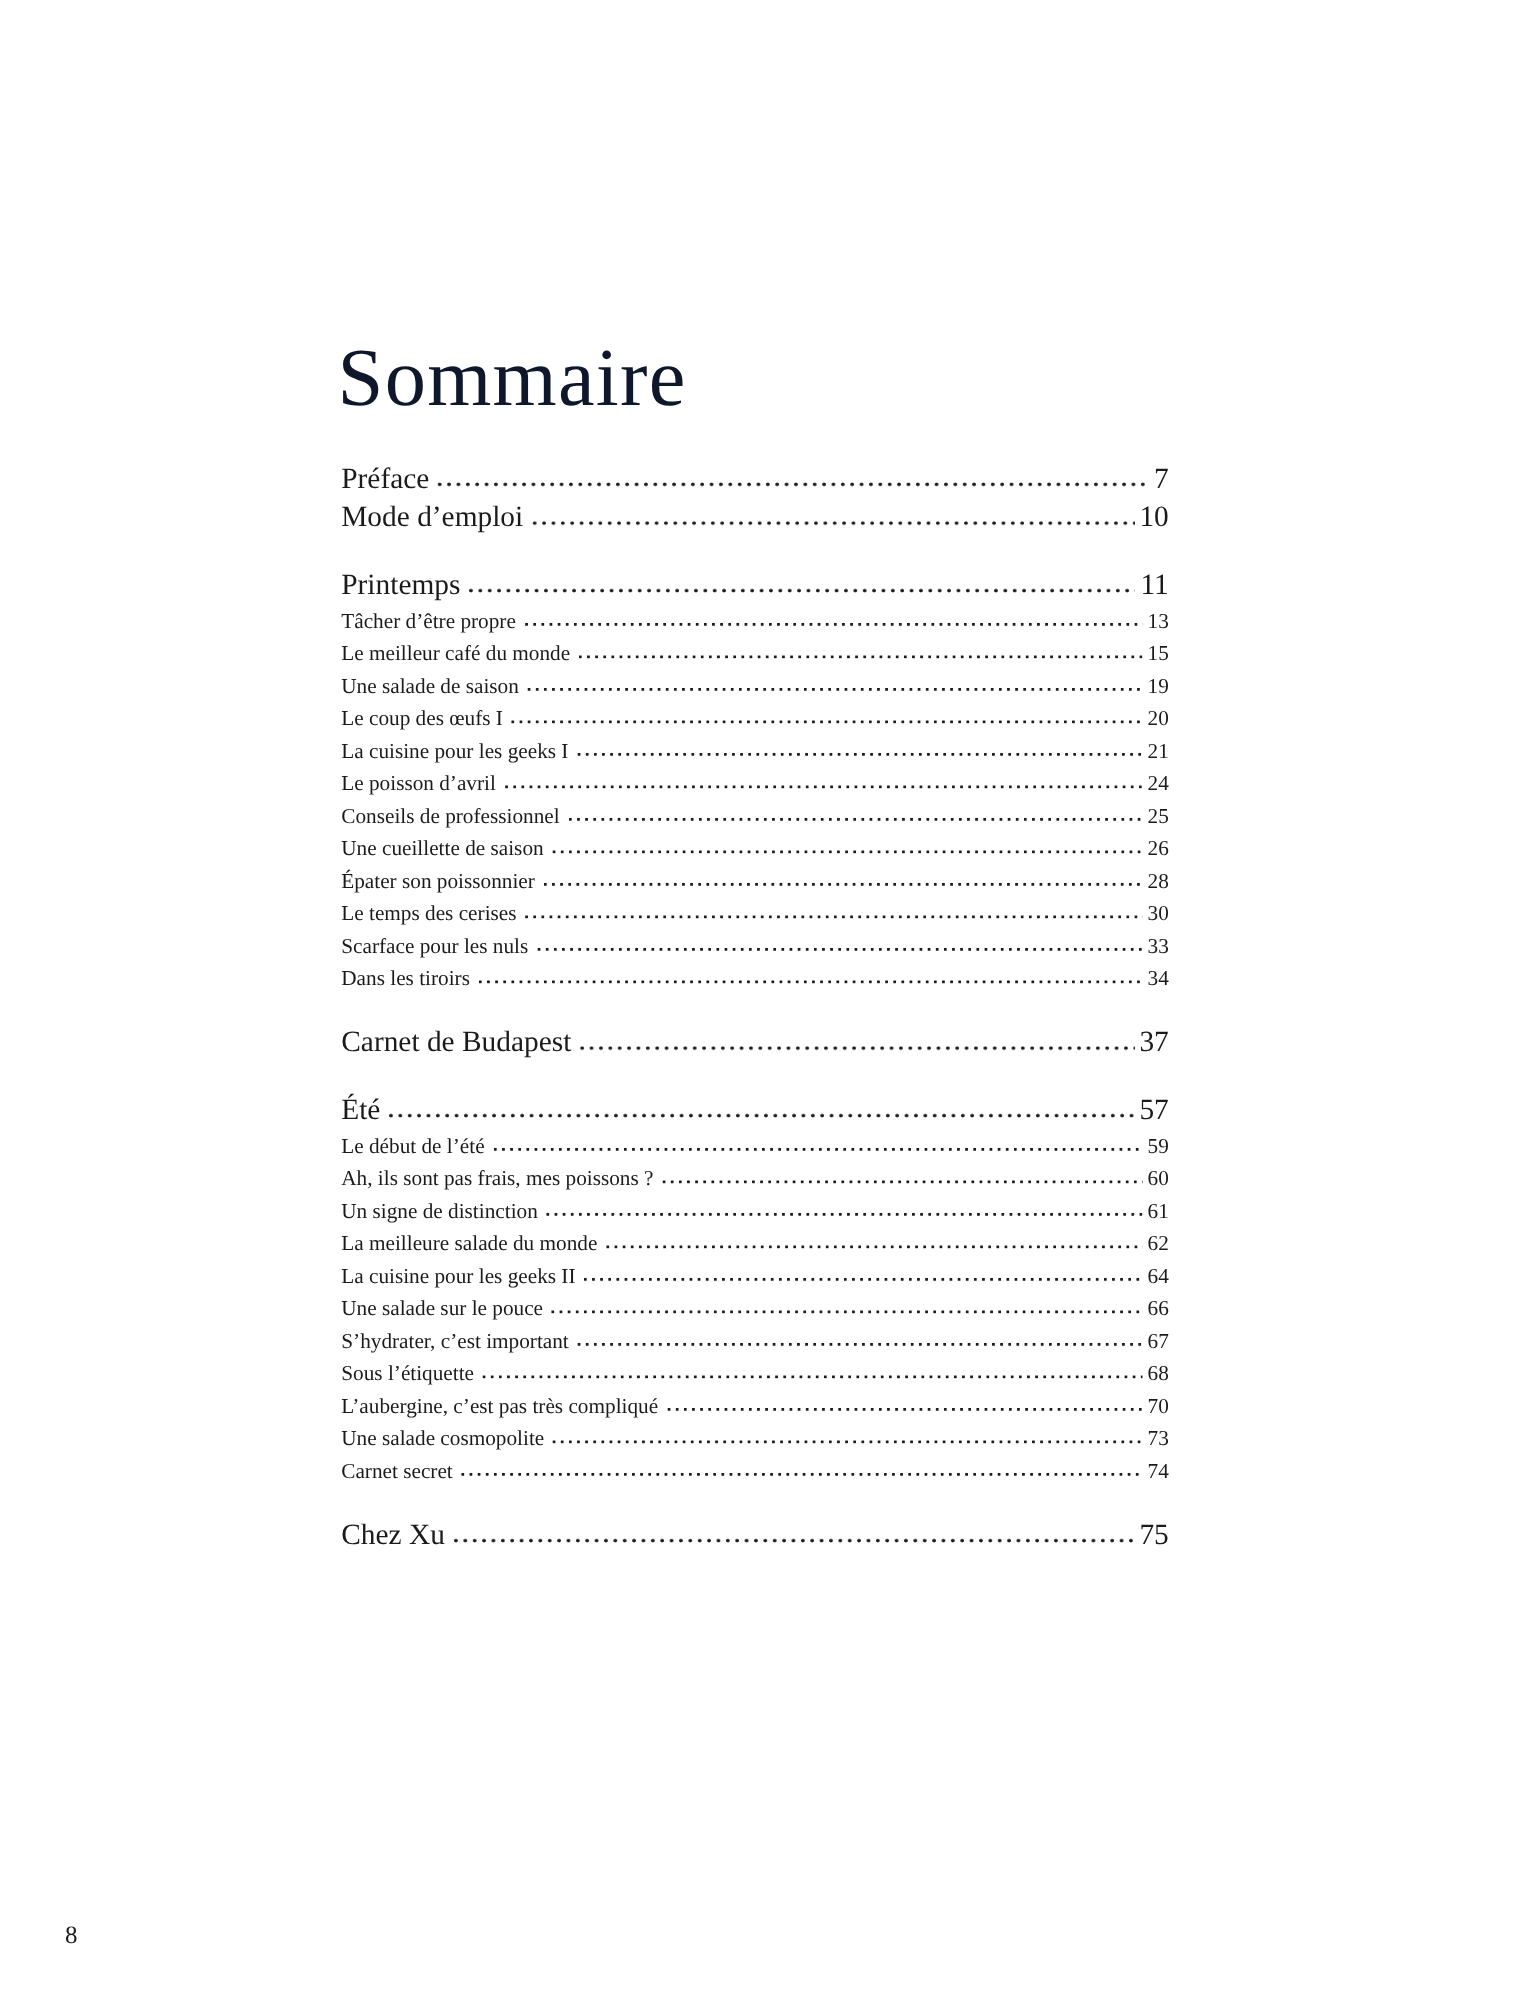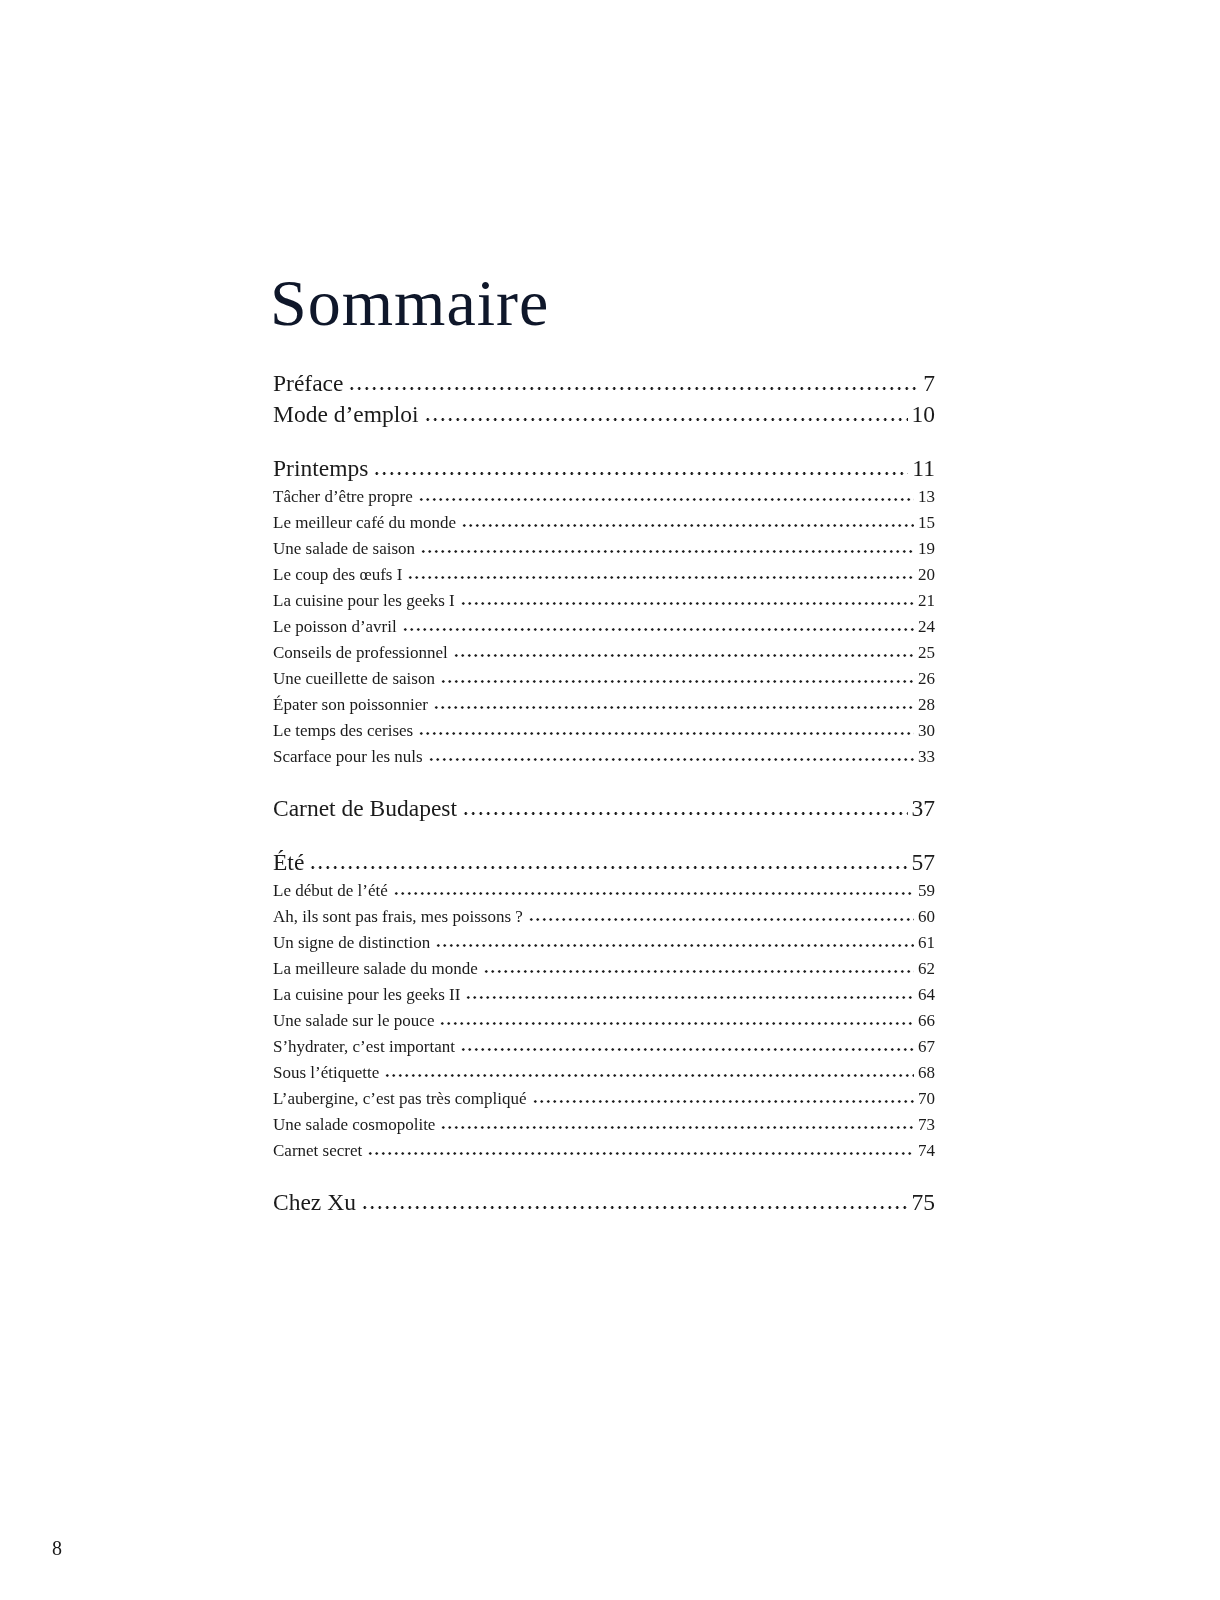--- a/index.html
+++ b/index.html
@@ -134,20 +134,25 @@
       <div class="toc-row item">
     <span class="toc-label">Le temps des cerises</span>
     <span class="toc-dots"></span>
     <span class="toc-page">30</span>
   </div>
       <div class="toc-row item">
     <span class="toc-label">Scarface pour les nuls</span>
     <span class="toc-dots"></span>
     <span class="toc-page">33</span>
   </div>
+      <div class="toc-row item">
+    <span class="toc-label">Dans les tiroirs</span>
+    <span class="toc-dots"></span>
+    <span class="toc-page">34</span>
+  </div>
     </div>
     <div class="toc-group">
       <div class="toc-row section">
     <span class="toc-label">Carnet de Budapest</span>
     <span class="toc-dots"></span>
     <span class="toc-page">37</span>
   </div>
     </div>
     <div class="toc-group">
       <div class="toc-row section">

